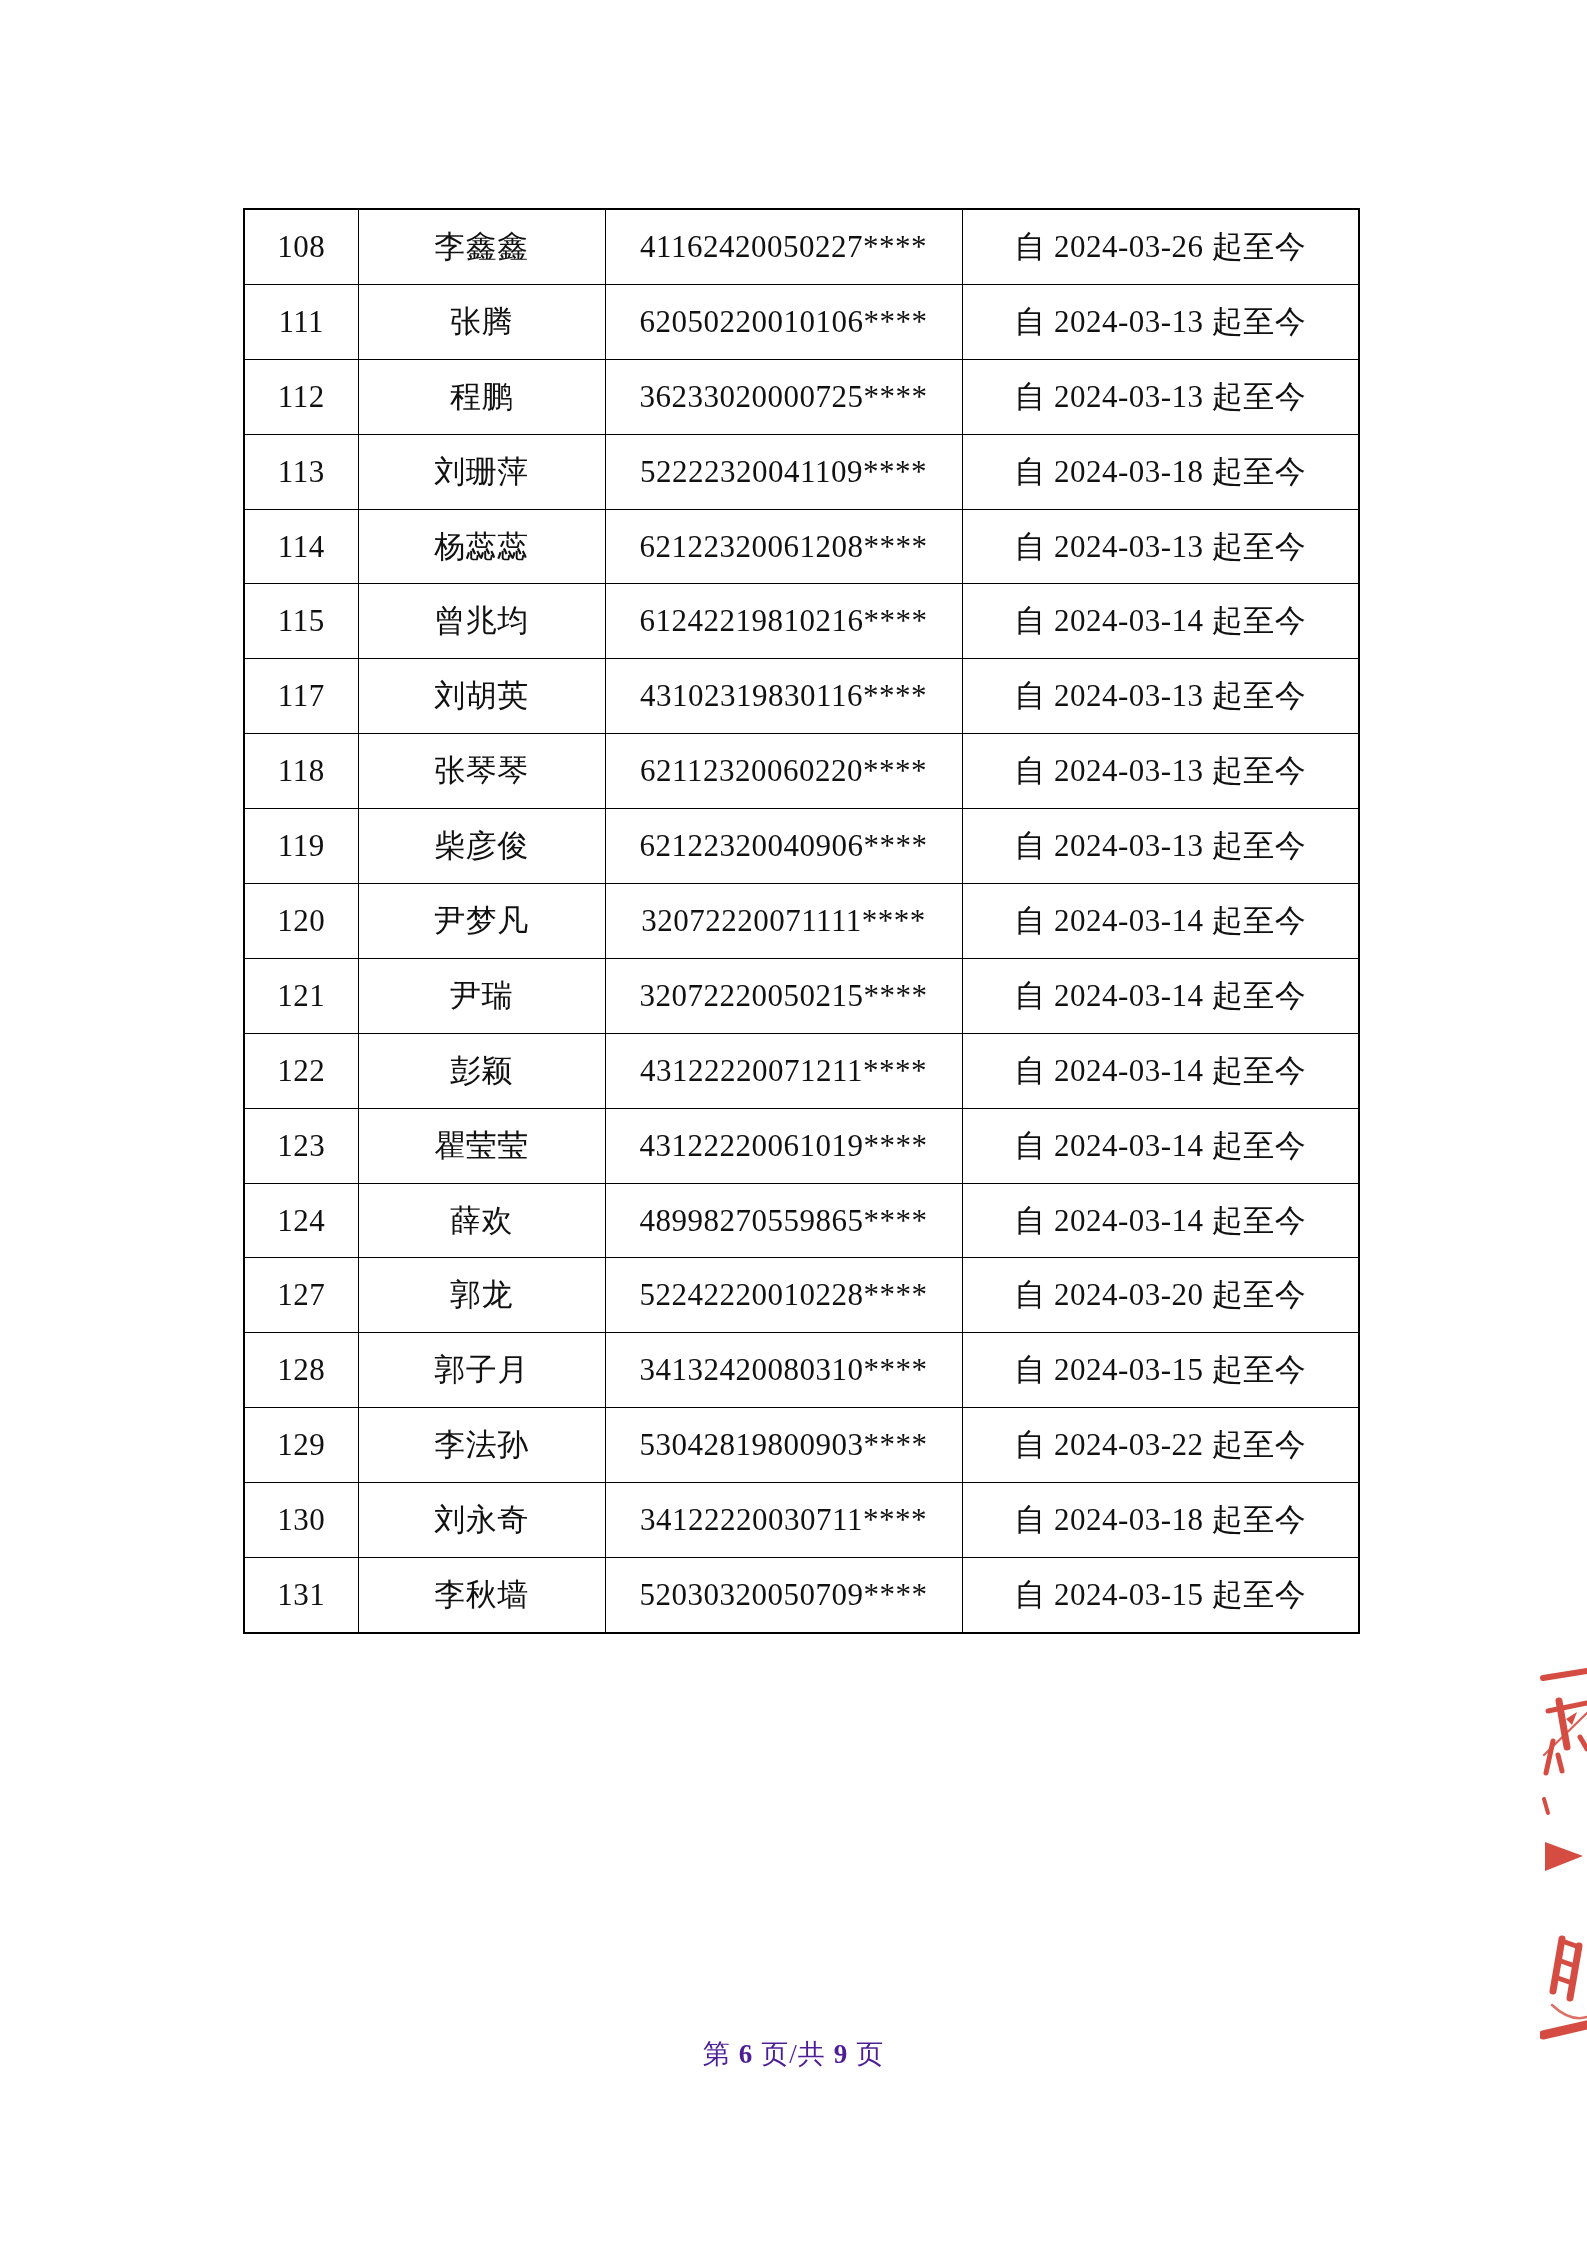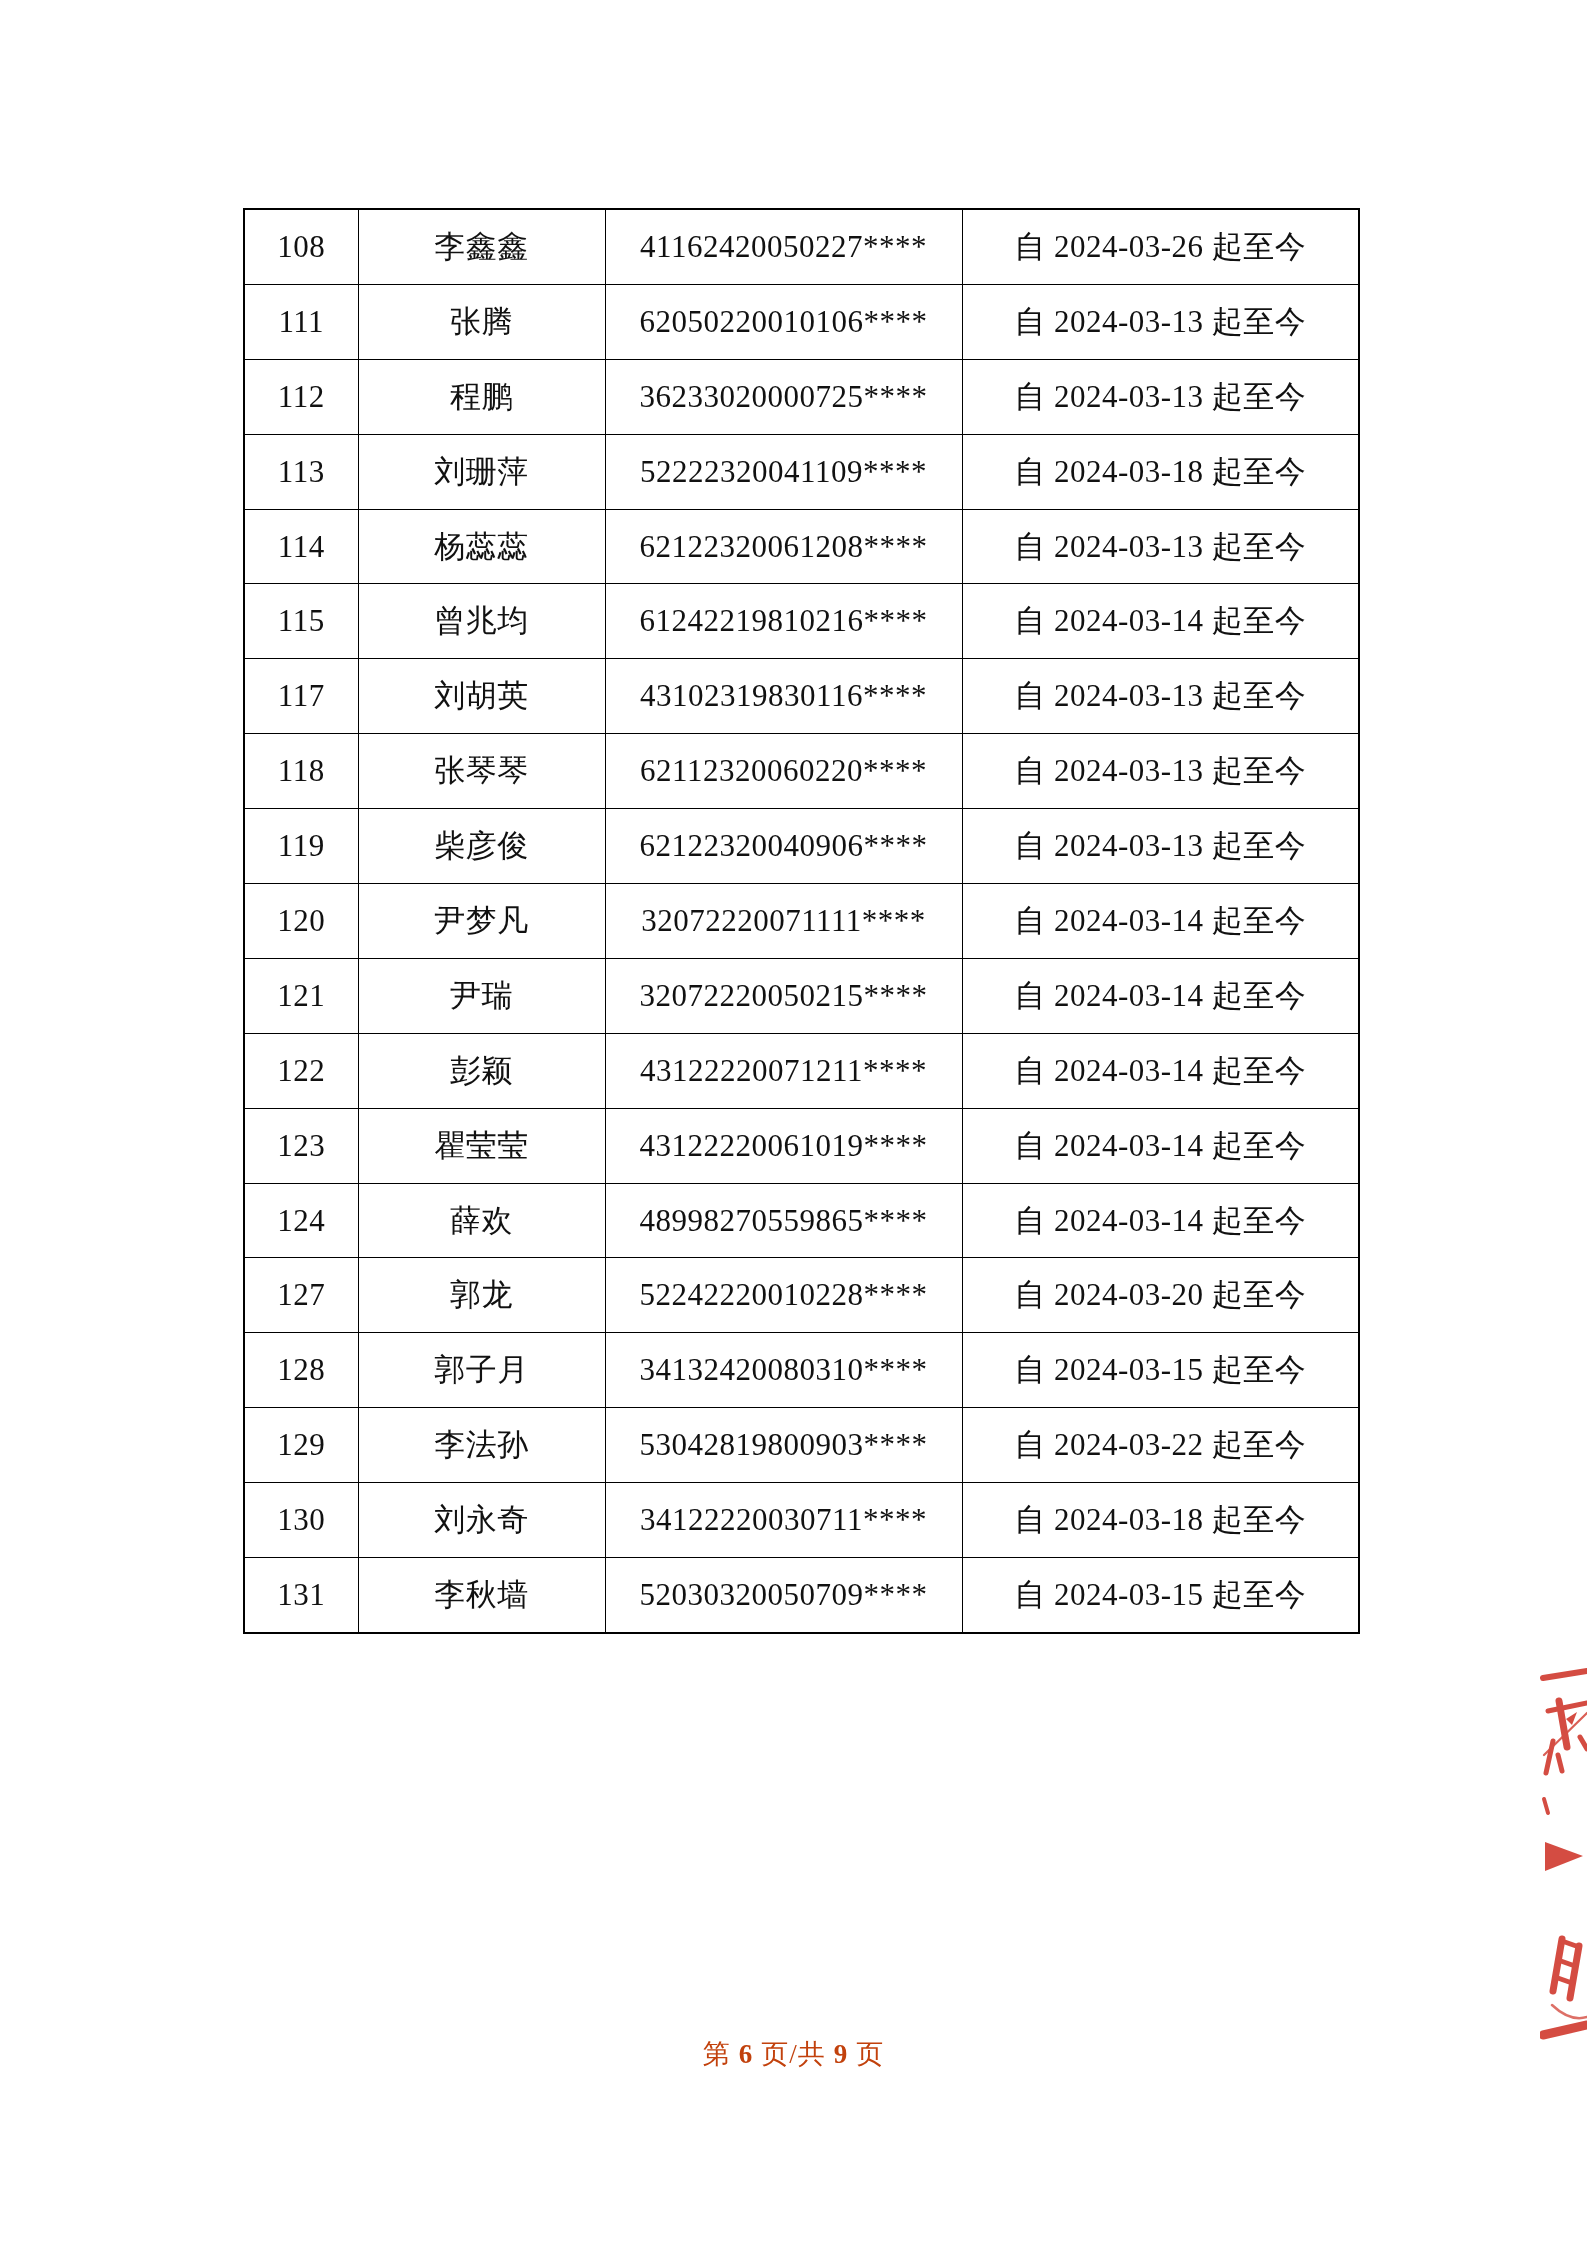--- a/index.html
+++ b/index.html
@@ -35,21 +35,21 @@
   col.c-no{width:114px;}
   col.c-name{width:247px;}
   col.c-id{width:357px;}
   col.c-period{width:397px;}
   .footer{
     position:absolute;
     left:0;right:0;
     top:2036px;
     text-align:center;
     font-size:27px;
-    color:#c2410c;
+    color:#4c1d95;
   }
   .footer .num{font-weight:bold;padding:0 8px;}
   .footer span{letter-spacing:1px;}
   .stamp{
     position:absolute;
     left:1540px;top:1668px;
     width:47px;height:382px;
   }
   .stamp *{stroke:var(--seal,#cf3428);}
   .stamp .fill{fill:var(--seal,#cf3428);stroke:none;}

